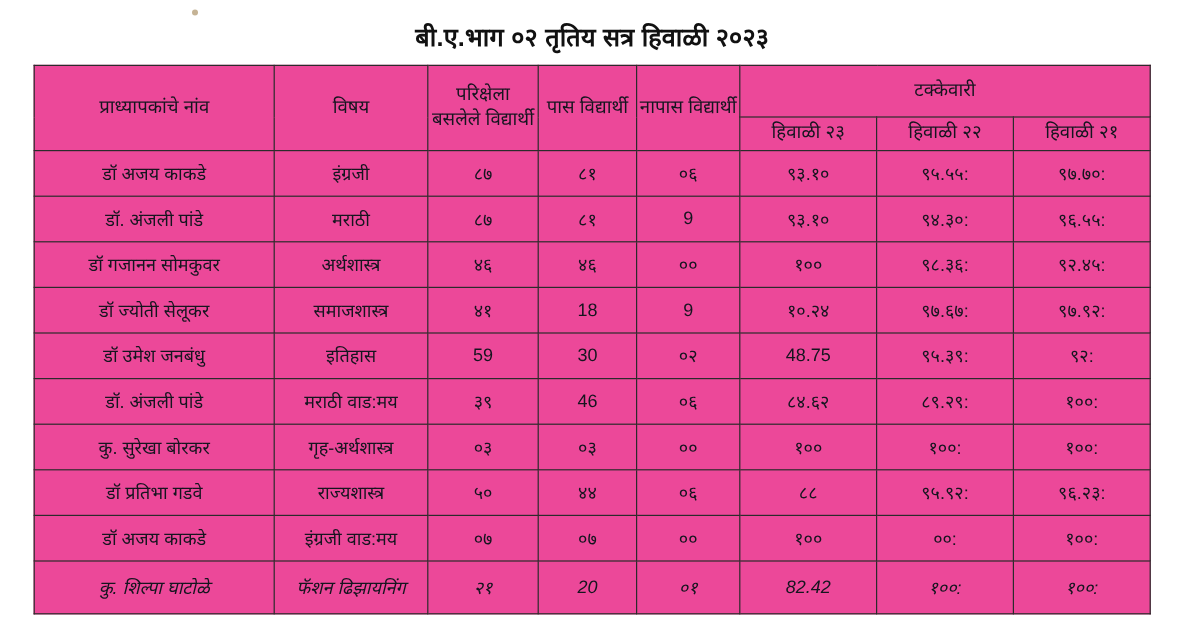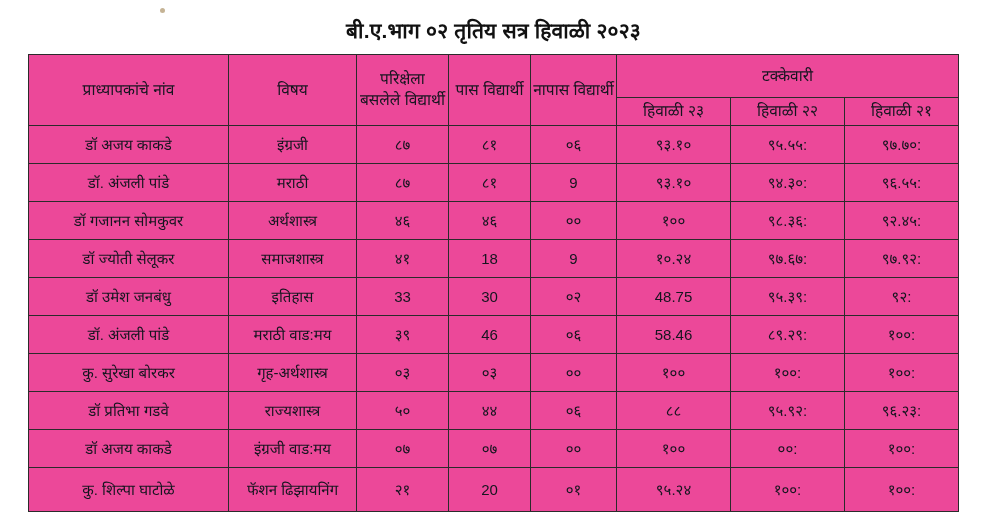--- a/index.html
+++ b/index.html
@@ -77,20 +77,21 @@
     font-size: 15.5px;
   }
   td.subject {
     font-size: 14.5px;
   }
   tr.body-row td {
     height: 31px;
   }
   tr.body-row.tall td {
     height: 37px;
+    font-style: italic;
   }
   .head-tall { height: 36px; }
   .pct-group-head { font-size: 16px; }
   .sub-head { font-size: 14.5px; padding: 4px 1px; }
   .vcell { line-height: 1.3; }
 </style>
 </head>
 <body>
 
 <div class="page">
@@ -161,34 +162,34 @@
         <td>४१</td>
         <td>18</td>
         <td>9</td>
         <td>१०.२४</td>
         <td>९७.६७:</td>
         <td>९७.९२:</td>
       </tr>
       <tr class="body-row">
         <td class="name">डॉ उमेश जनबंधु</td>
         <td class="subject">इतिहास</td>
-        <td>33</td>
+        <td>59</td>
         <td>30</td>
         <td>०२</td>
         <td>48.75</td>
         <td>९५.३९:</td>
         <td>९२:</td>
       </tr>
       <tr class="body-row">
         <td class="name">डॉ. अंजली पांडे</td>
         <td class="subject">मराठी वाड:मय</td>
         <td>३९</td>
         <td>46</td>
         <td>०६</td>
-        <td>58.46</td>
+        <td>८४.६२</td>
         <td>८९.२९:</td>
         <td>१००:</td>
       </tr>
       <tr class="body-row">
         <td class="name">कु. सुरेखा बोरकर</td>
         <td class="subject">गृह-अर्थशास्त्र</td>
         <td>०३</td>
         <td>०३</td>
         <td>००</td>
         <td>१००</td>
@@ -214,19 +215,19 @@
         <td>१००</td>
         <td>००:</td>
         <td>१००:</td>
       </tr>
       <tr class="body-row tall">
         <td class="name">कु. शिल्पा घाटोळे</td>
         <td class="subject">फॅशन ढिझायनिंग</td>
         <td>२१</td>
         <td>20</td>
         <td>०१</td>
-        <td>९५.२४</td>
+        <td>82.42</td>
         <td>१००:</td>
         <td>१००:</td>
       </tr>
     </tbody>
   </table>
 </div>
 
 </body></html>

